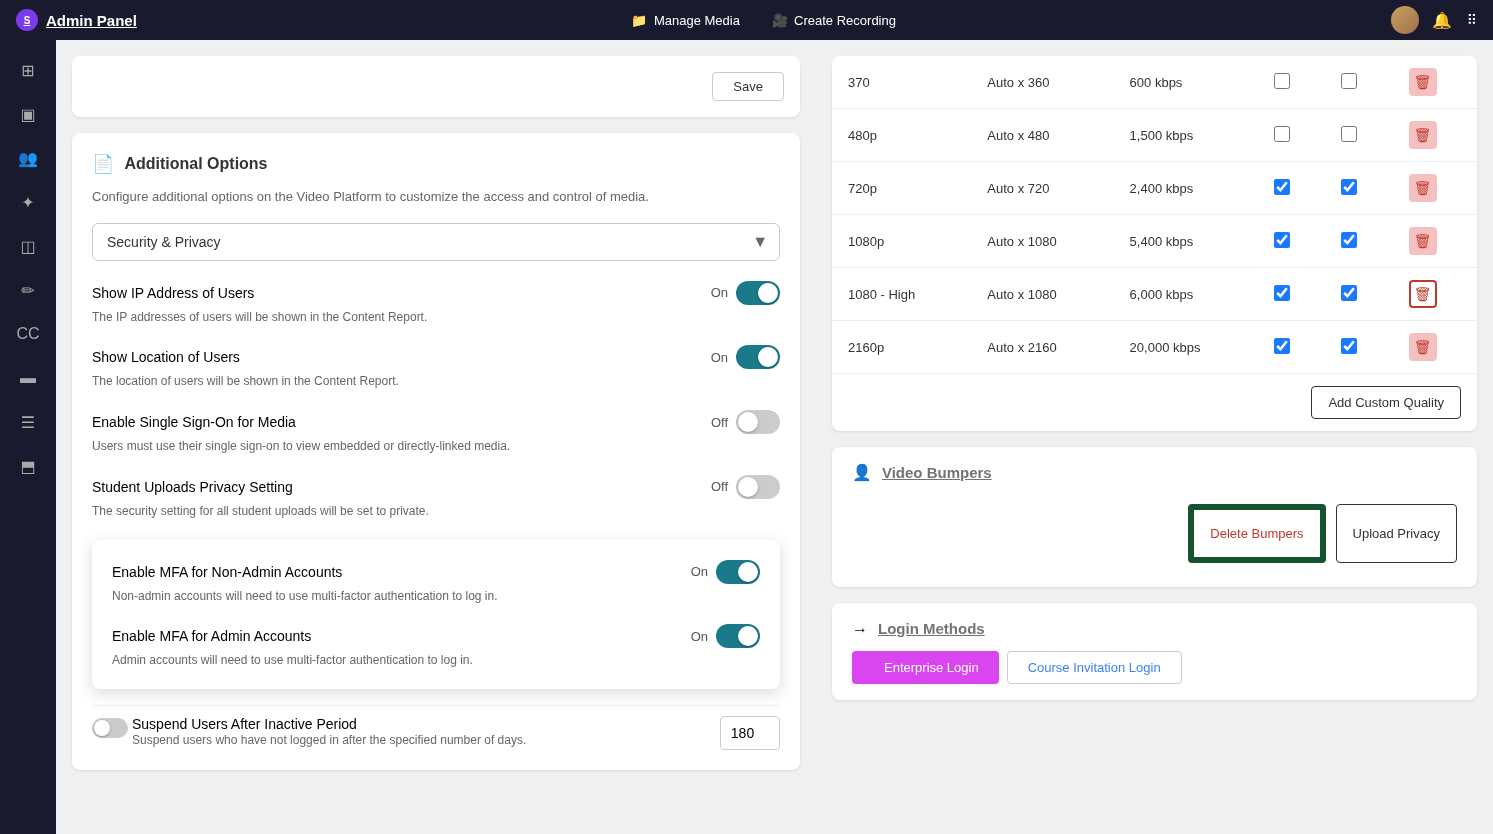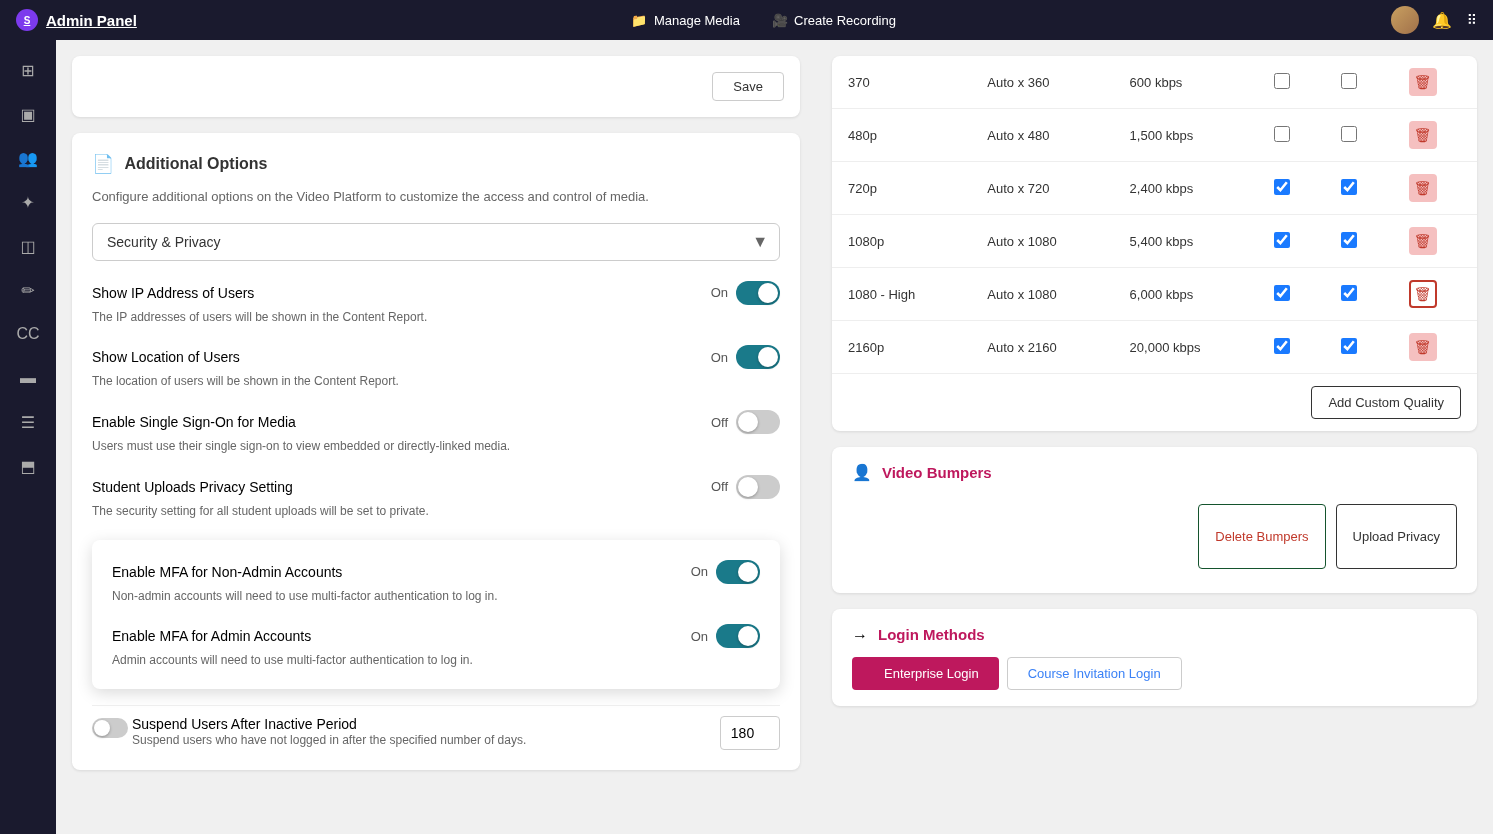--- a/index.html
+++ b/index.html
@@ -279,22 +279,22 @@
       padding: 8px 16px;
       border: 1px solid #333;
       background: white;
       border-radius: 4px;
       font-size: 13px;
       cursor: pointer;
       color: #333;
     }
 
     .btn-danger-outline {
-      padding: 24px 16px;
-      border: 1px solid #14532d;
+      padding: 16px 16px;
+      border: 6px solid #14532d;
       background: white;
       border-radius: 4px;
       font-size: 13px;
       cursor: pointer;
       color: #c0392b;
     }
 
     .delete-btn {
       width: 28px; height: 28px;
       background: #f5c0c0;
@@ -329,38 +329,39 @@
     }
     .section-header {
       display: flex;
       align-items: center;
       gap: 10px;
       margin-bottom: 14px;
     }
     .section-title {
       font-size: 15px;
       font-weight: 600;
-      color: #be185d;
+      color: #737373;
+      text-decoration: underline;
     }
     .section-actions {
       display: flex;
       justify-content: flex-end;
       gap: 10px;
       padding: 8px 0;
     }
 
     
     .login-tab {
       padding: 8px 20px;
       border-radius: 4px;
       font-size: 13px;
       cursor: pointer;
       border: none;
     }
-    .login-tab.active { background: #be185d; color: white; padding-left: 32px; }
+    .login-tab.active { background: #d946ef; color: white; padding-left: 32px; }
     .login-tab.inactive { background: white; color: #3b82f6; border: 1px solid #ccc; }
 
     
     .top-card-stub {
       background: white;
       border-radius: 8px;
       padding: 16px;
       margin-bottom: 16px;
       box-shadow: 0 1px 3px rgba(0,0,0,0.1);
       display: flex;

